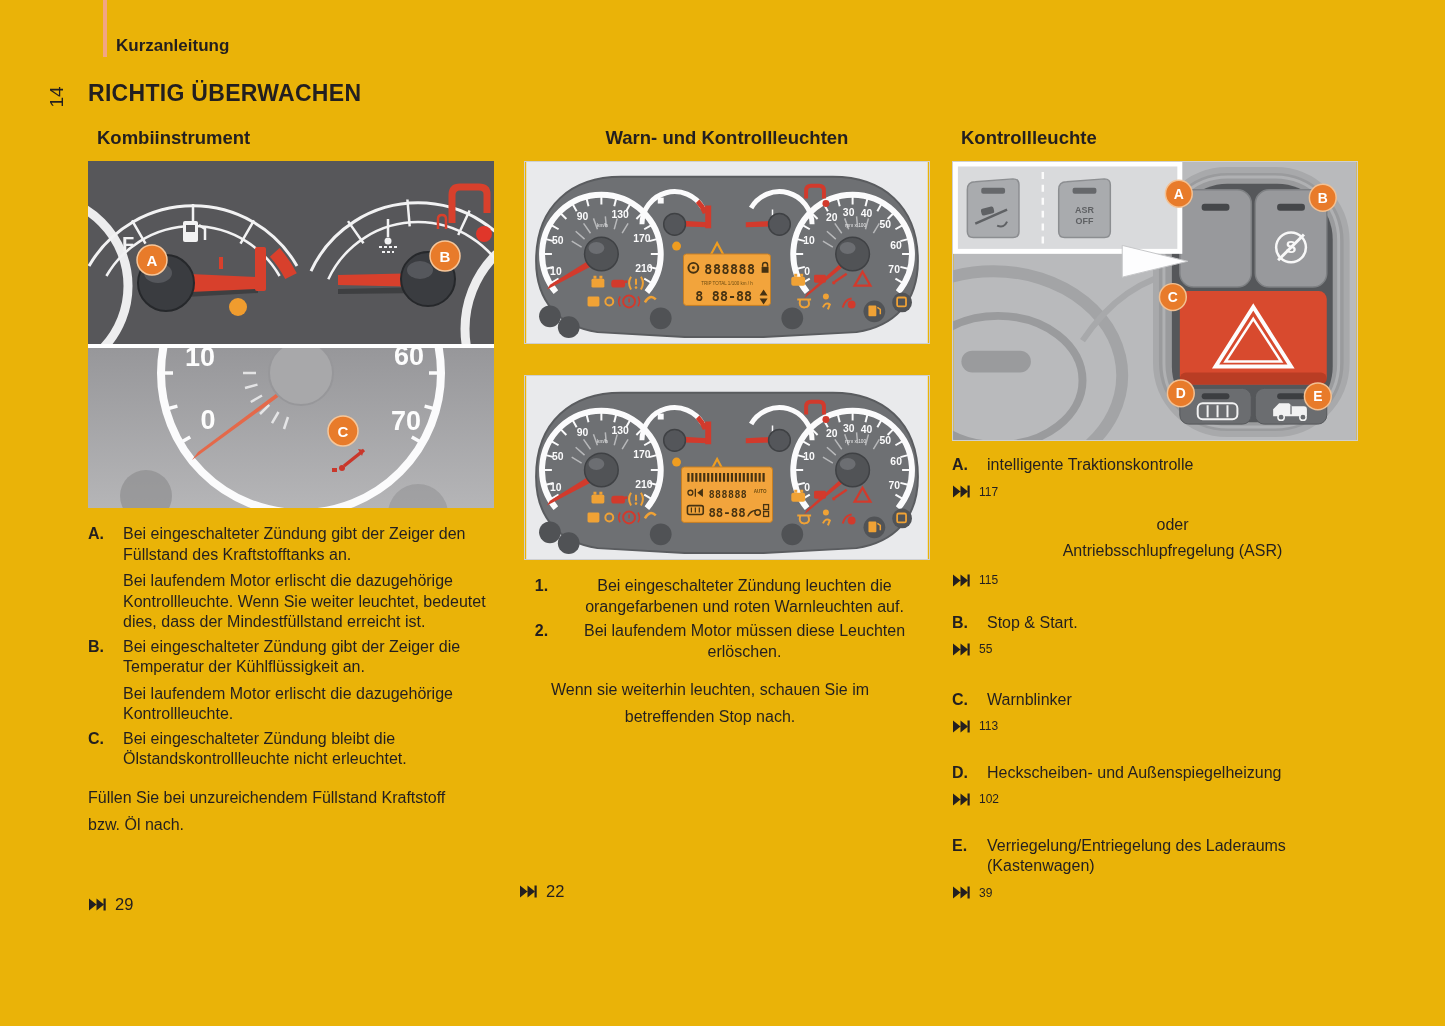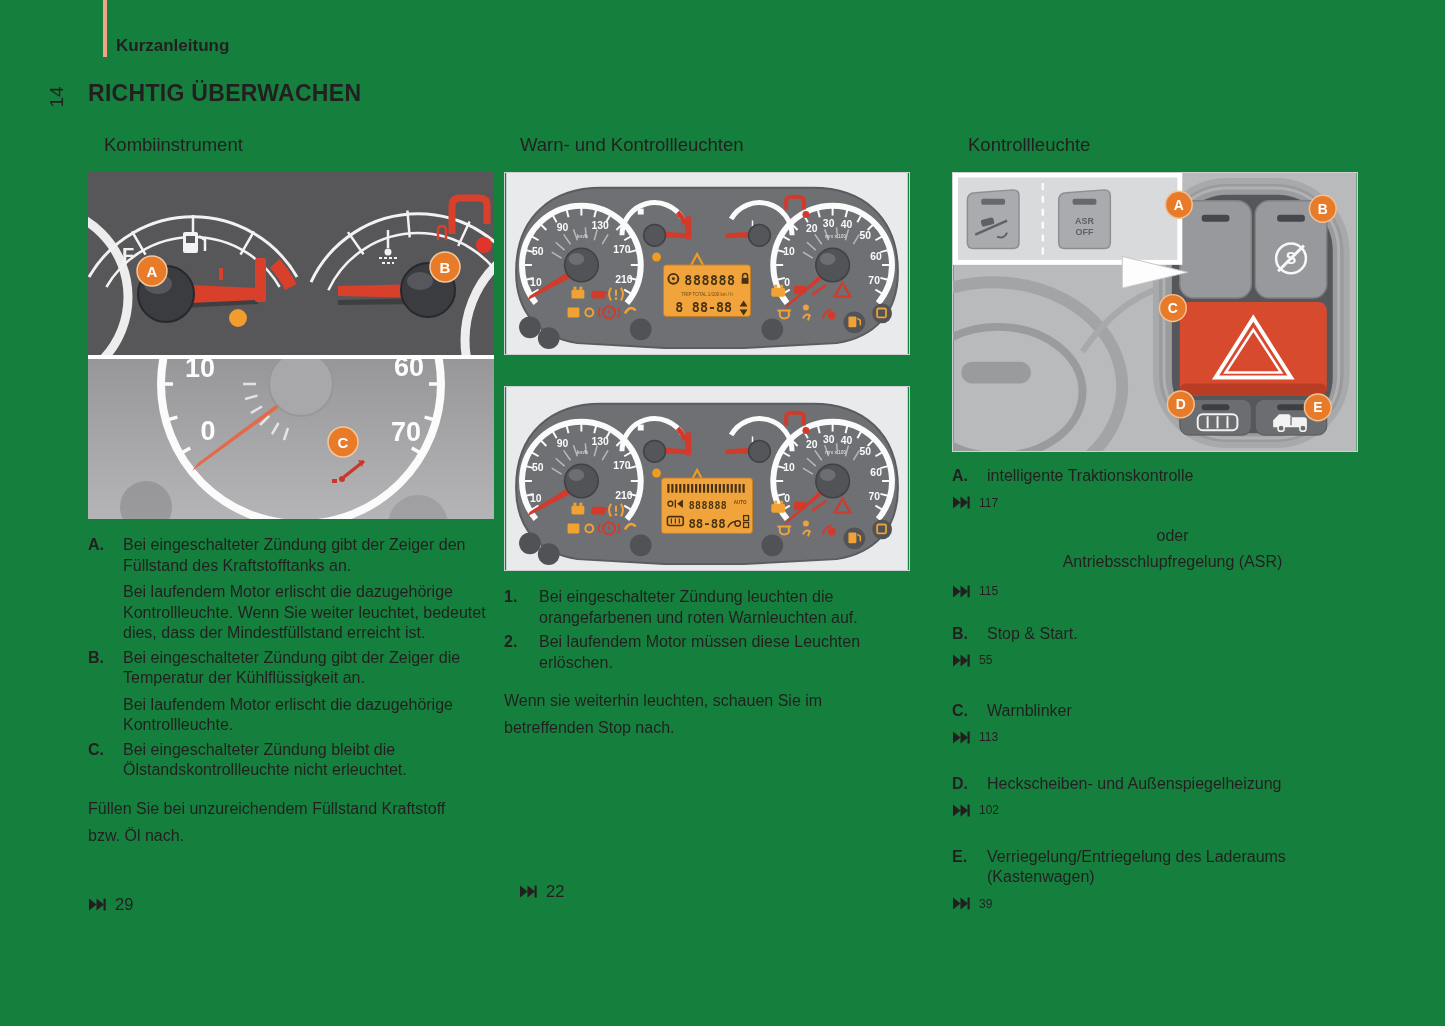--- a/index.html
+++ b/index.html
@@ -1,24 +1,24 @@
 <!DOCTYPE html>
 <html><head>
 <meta charset="utf-8">
 <style>
   html,body{margin:0;padding:0;background:#ffffff;}
-  .page{position:relative;width:1445px;height:1026px;background:#15803d;overflow:hidden;
+  .page{position:relative;width:1445px;height:1026px;background:#eab308;overflow:hidden;
         font-family:"Liberation Sans",sans-serif;color:#231f20;}
   .accent-line{position:absolute;left:103px;top:0;width:4px;height:57px;background:#f2a584;}
   .eyebrow{position:absolute;left:116px;top:36px;font-size:17px;font-weight:bold;}
   .margin-num{position:absolute;left:46px;top:86px;font-size:19px;transform:rotate(-90deg);transform-origin:center;}
   .title{position:absolute;left:88px;top:80px;margin:0;font-size:23px;font-weight:bold;letter-spacing:.3px;text-align:right;}
   .col{position:absolute;top:118px;width:406px;}
-  .col h2{margin:16px;font-size:18.5px;font-weight:normal;line-height:22px;}
-  .col1{left:88px;} .col2{left:504px;} .col3{left:952px;}
+  .col h2{margin:9px;font-size:18.5px;font-weight:bold;line-height:22px;}
+  .col1{left:88px;} .col2{left:524px;text-align:center;} .col3{left:952px;}
   figure{margin:12px 0 0 0;padding:0;line-height:0;}
   .framed{border:1px solid #cfd0d2;}
   .gap{height:4px;background:#fff;}
   .img2gap{height:19px;}
   .textblock{margin-top:16px;font-size:16px;line-height:20.5px;}
   .item{display:flex;margin-top:4px;}
   .item .lbl{flex:none;width:35px;font-weight:bold;}
   .item .txt p{margin:0 0 6px 0;}
   .item .txt p:last-child{margin-bottom:0;}
   .note{margin-top:14px;font-size:16px;line-height:27px;max-width:372px;}

